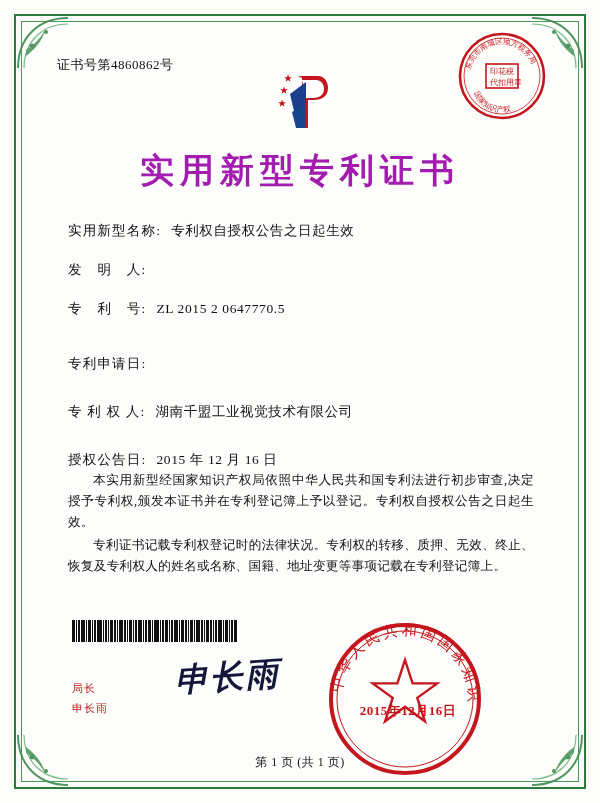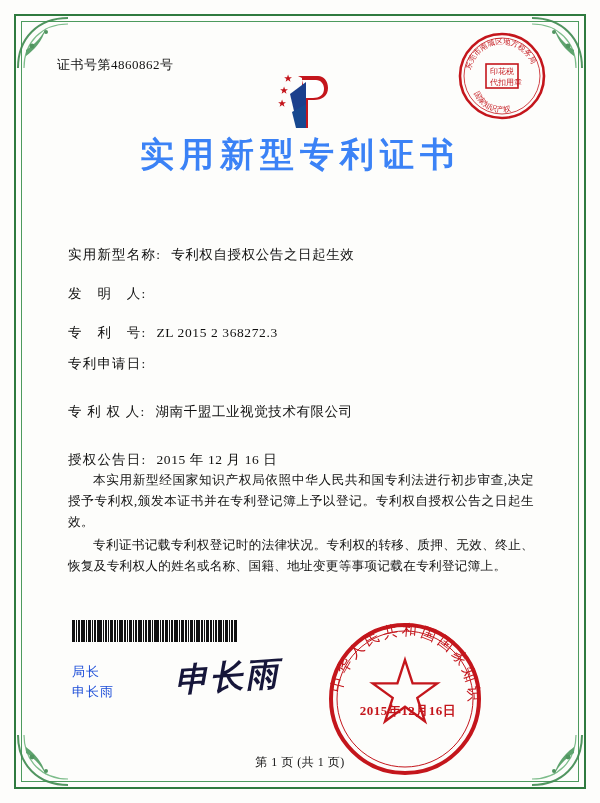--- a/index.html
+++ b/index.html
@@ -63,33 +63,33 @@
 
   .red-seal-top {
     position: absolute;
     right: 52px; top: 30px;
     width: 92px; height: 92px;
   }
   .red-seal-top svg { width:100%; height:100%; display:block; }
 
   .title {
     position: absolute;
-    left: 0; right: 0; top: 132px;
+    left: 0; right: 0; top: 148px;
     text-align: center;
     font-size: 34px;
     font-weight: bold;
     letter-spacing: 6px;
-    color: #3b82f6;
+    color: #a21caf;
     font-family: "Liberation Serif", "DejaVu Serif", serif;
   }
 
   
   .fields {
     position: absolute;
-    left: 68px; top: 246px;
+    left: 68px; top: 222px;
     width: 470px;
   }
   .field {
     display: flex;
     align-items: baseline;
     margin-bottom: 21px;
     font-size: 13.5px;
     color: #111;
   }
   .field .label {
@@ -135,24 +135,24 @@
   .barcode i {
     display: block;
     background: #111;
     height: 100%;
     margin-right: 1px;
   }
 
   
   .sign-block {
     position: absolute;
-    left: 72px; top: 662px;
-    font-size: 13px;
+    left: 72px; top: 678px;
+    font-size: 11px;
     line-height: 20px;
-    color: #1d4ed8;
+    color: #b91c1c;
     letter-spacing: 1px;
   }
   .signature {
     position: absolute;
     left: 175px; top: 655px;
     font-size: 33px;
     color: #16163a;
     font-family: "Liberation Serif", "DejaVu Serif", serif;
     font-style: italic;
     font-weight: bold;
@@ -270,21 +270,21 @@
   <div class="fields">
     <div class="field">
       <span class="label">实用新型名称:</span>
       <span class="value">专利权自授权公告之日起生效</span>
     </div>
     <div class="field">
       <span class="label">发　明　人:</span>
     </div>
     <div class="field">
       <span class="label">专　利　号:</span>
-      <span class="value">ZL 2015 2 368272.3</span>
+      <span class="value">ZL 2015 2 0647770.5</span>
     </div>
   </div>
 
   <div class="field-group2">
     <div class="field">
       <span class="label">专利申请日:</span>
     </div>
     <div class="field">
       <span class="label">专 利 权 人:</span>
       <span class="value">湖南千盟工业视觉技术有限公司</span>

